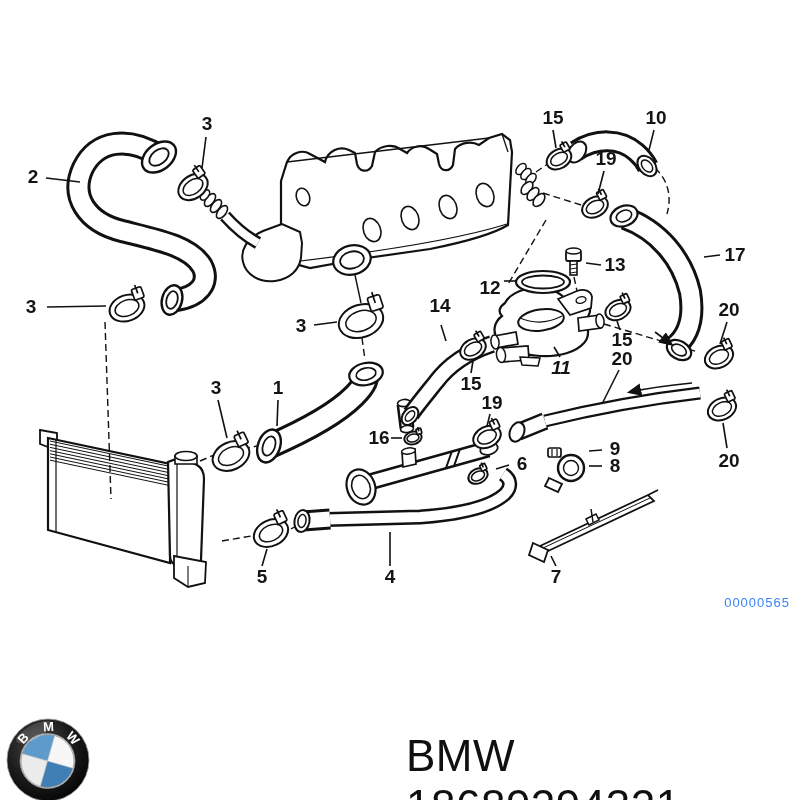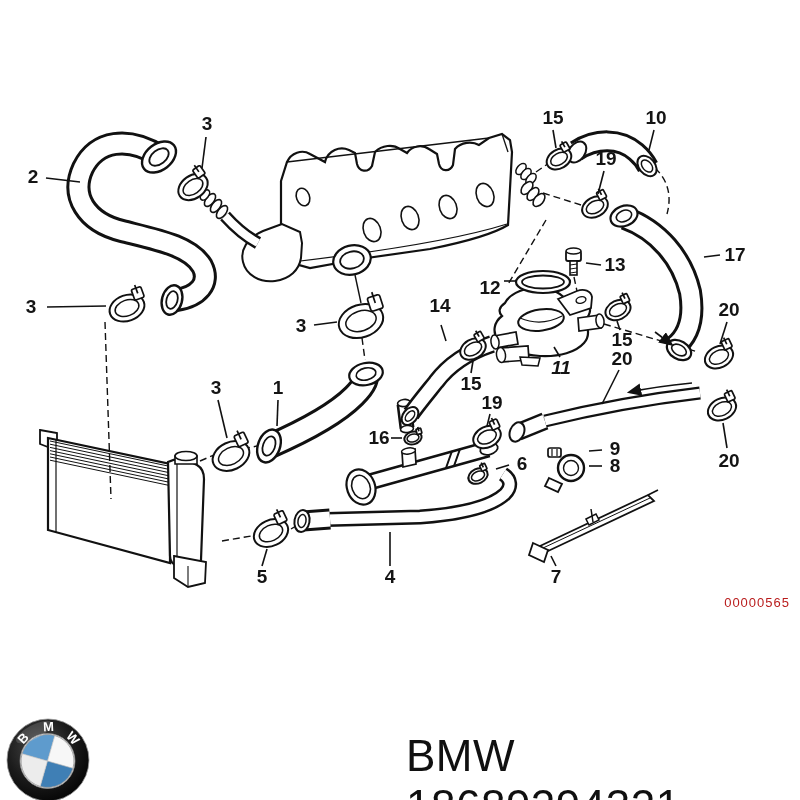--- a/index.html
+++ b/index.html
@@ -3,21 +3,21 @@
 <meta charset="utf-8">
 <style>
   html,body{margin:0;padding:0;background:#fff;}
   #stage{position:relative;width:800px;height:800px;background:#ffffff;overflow:hidden;
          font-family:"Liberation Sans",sans-serif;}
   #diagram-svg{position:absolute;left:0;top:0;}
   #callout-layer{position:absolute;left:0;top:0;width:800px;height:660px;}
   .callout{position:absolute;transform:translate(-50%,-50%);
            font:bold 19px "Liberation Sans",sans-serif;color:#141414;white-space:nowrap;}
   #watermark{position:absolute;left:690px;top:595px;width:100px;text-align:right;
-             font:13px "Liberation Sans",sans-serif;color:#b91c1c;letter-spacing:1px;}
+             font:13px "Liberation Sans",sans-serif;color:#3b82f6;letter-spacing:1px;}
   #part-number{position:absolute;left:406px;top:731px;
                font:44px "Liberation Sans",sans-serif;color:#101010;letter-spacing:.5px;}
   #bmw-logo{position:absolute;left:0px;top:715px;}
 </style>
 </head>
 <body>
 
 <div id="stage">
 
   <svg id="diagram-svg" width="800" height="660" viewBox="0 0 800 660">

